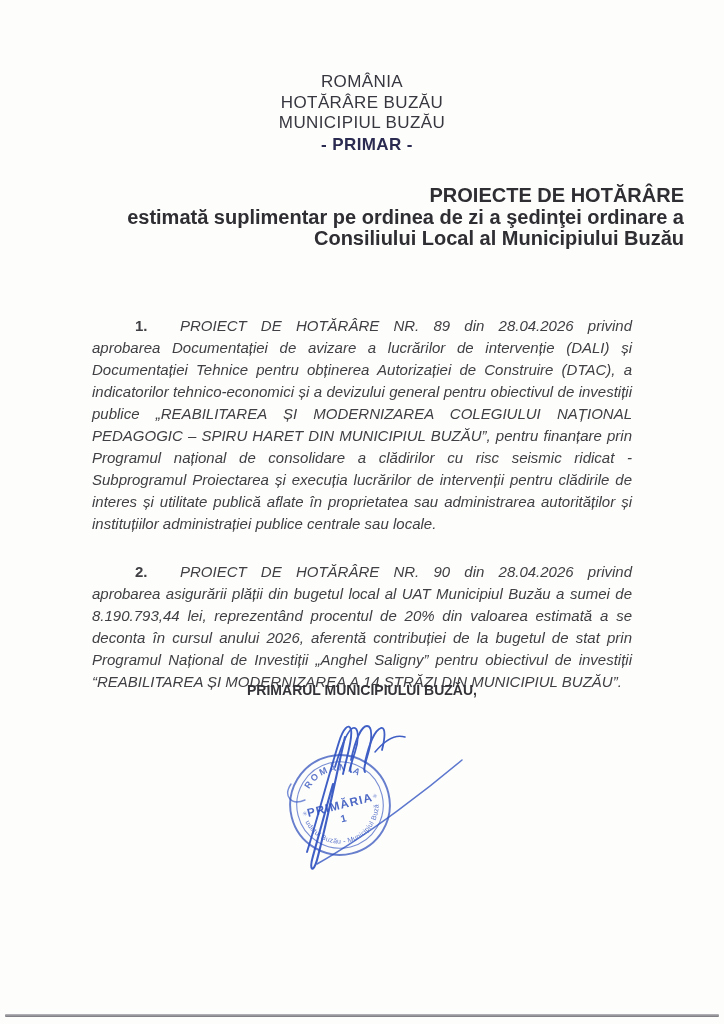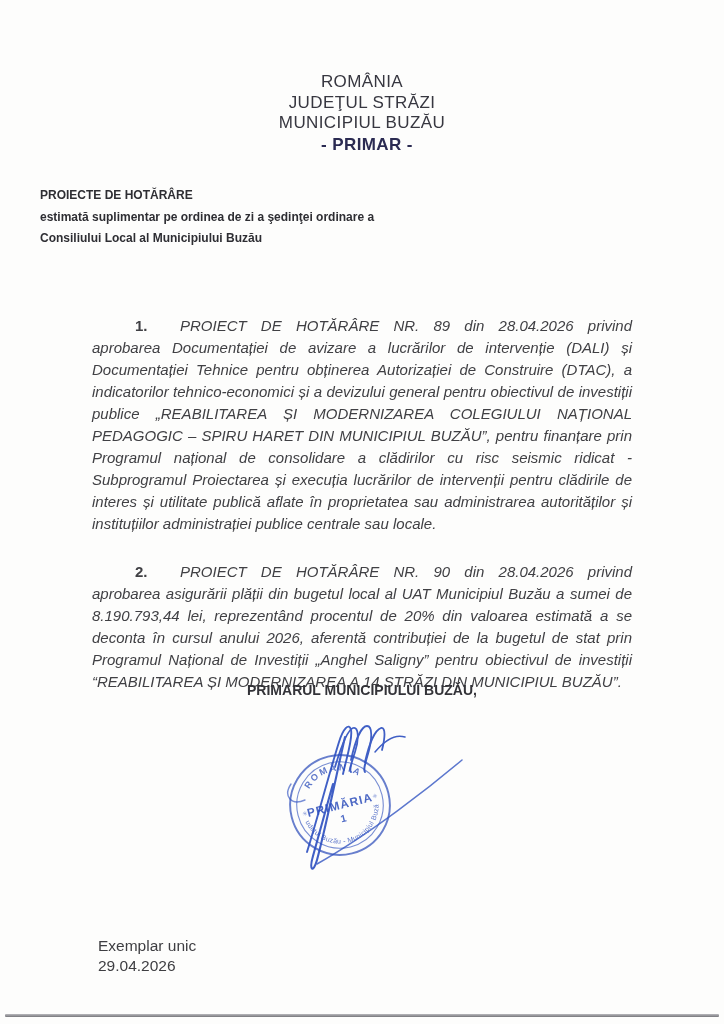--- a/index.html
+++ b/index.html
@@ -31,23 +31,23 @@
   .doc-header .office {
     font-weight: bold;
     color: #2b2b52;
     margin-top: 1px;
     padding-left: 10px;
   }
   
   .doc-title {
     position: absolute;
     top: 185px; left: 40px; right: 40px;
-    text-align: left;
+    text-align: right;
     font-weight: bold;
-    font-size: 12px;
+    font-size: 20px;
     line-height: 21.5px;
     color: #2e2e33;
   }
   
   .doc-body {
     position: absolute;
     top: 315px; left: 92px;
     width: 540px;
     font-size: 15px;
     line-height: 22px;
@@ -106,21 +106,21 @@
     border-radius: 1px;
   }
 </style>
 </head>
 <body>
 
 <div class="page">
 
   <header class="doc-header">
     <div>ROMÂNIA</div>
-    <div>JUDEŢUL STRĂZI</div>
+    <div>HOTĂRÂRE BUZĂU</div>
     <div>MUNICIPIUL BUZĂU</div>
     <div class="office">- PRIMAR -</div>
   </header>
 
   <section class="doc-title">
     <div>PROIECTE DE HOTĂRÂRE</div>
     <div>estimată suplimentar pe ordinea de zi a şedinţei ordinare a</div>
     <div>Consiliului Local al Municipiului Buzău</div>
   </section>
 
@@ -165,20 +165,16 @@
 
       <path d="M 80 55 C 86 35 92 18 98 16 C 104 14 104 28 100 40 C 96 52 94 58 96 60" stroke-width="1.8"></path>
       <path d="M 96 48 C 100 30 106 14 112 14 C 118 14 117 28 113 42 C 110 52 108 58 110 60" stroke-width="1.8"></path>
       <path d="M 110 50 C 114 32 120 18 126 16 C 131 15 130 26 127 38" stroke-width="1.8"></path>
       <path d="M 120 40 C 130 28 141 22 150 25" stroke-width="1.5"></path>
 
       <path d="M 36 72 C 28 84 36 94 50 88" stroke-width="1.4" opacity="0.7"></path>
     </g>
   </svg>
 
-  <footer class="doc-footer">
-    <div>Exemplar unic</div>
-    <div>29.04.2026</div>
-  </footer>
 
   <div class="scan-line"></div>
 
 </div>
 
 </body></html>

